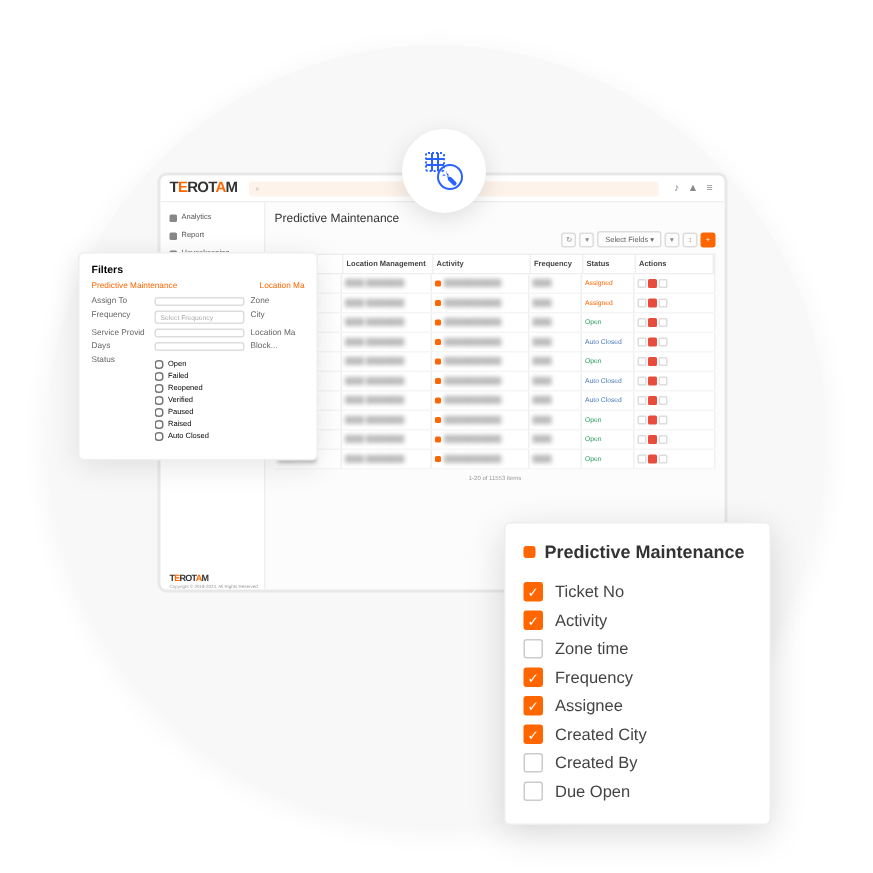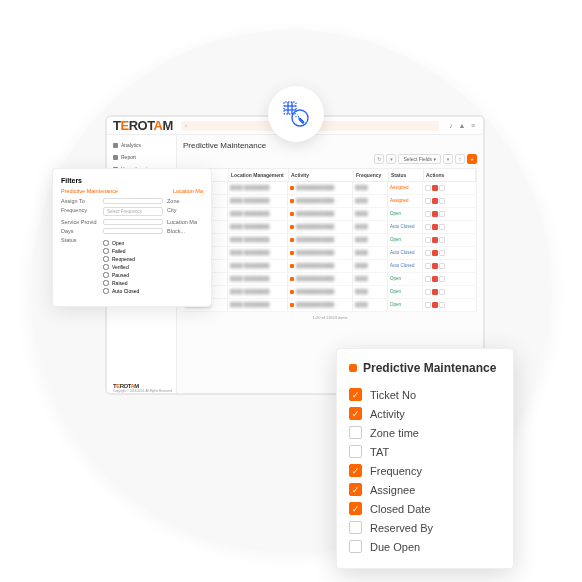--- a/index.html
+++ b/index.html
@@ -1,20 +1,20 @@
 <!DOCTYPE html>
 <html><head>
 <meta charset="utf-8">
 <style>
 * { box-sizing: border-box; margin: 0; padding: 0; }
 body { width: 582px; height: 582px; font-family: Arial, sans-serif; background: #fff; position: relative; overflow: hidden; }
 .circle-bg { width: 520px; height: 520px; border-radius: 50%; background: #f8f8f8; position: absolute; top: 30px; left: 31px; box-shadow: 0 4px 20px rgba(0,0,0,0.05); }
 .laptop { position: absolute; top: 115px; left: 105px; width: 380px; height: 280px; background: #fafafa; border: 2px solid #e8e8e8; border-radius: 6px; overflow: hidden; font-size: 6px; }
 .topbar { height: 18px; background: #fff; border-bottom: 1px solid #eee; display: flex; align-items: center; padding: 0 6px; }
-.logo { font-weight: bold; font-size: 13px; color: #333; letter-spacing: -0.5px; }
+.logo { font-weight: bold; font-size: 10px; color: #333; letter-spacing: -0.5px; }
 .logo .o1 { color: #ff6600; }
 .searchbar { flex: 1; margin: 0 8px; height: 10px; background: #fef3ea; border-radius: 2px; display: flex; align-items: center; padding: 0 4px; }
 .searchbar span { color: #aaa; font-size: 5px; }
 .top-icons { display: flex; gap: 3px; align-items: center; }
 .top-icon { width: 8px; height: 8px; display: flex; align-items: center; justify-content: center; color: #888; font-size: 7px; }
 .main { display: flex; height: calc(100% - 18px); }
 .sidebar { width: 70px; background: #fff; border-right: 1px solid #eee; padding: 4px 0; }
 .sidebar-item { padding: 3px 6px; font-size: 5px; color: #555; display: flex; align-items: center; gap: 3px; }
 .sidebar-icon { width: 5px; height: 5px; background: #888; border-radius: 1px; }
 .footer-logo { position: absolute; bottom: 4px; left: 6px; font-size: 6px; font-weight: bold; }
@@ -367,37 +367,33 @@
       </div>
       <div class="field-item">
         <div class="checkbox checked">✓</div>
         <span>Activity</span>
       </div>
       <div class="field-item">
         <div class="checkbox"></div>
         <span>Zone time</span>
       </div>
       <div class="field-item">
+        <div class="checkbox checked">✓</div>
+        <span>Frequency</span>
+      </div>
+      <div class="field-item">
+        <div class="checkbox checked">✓</div>
+        <span>Assignee</span>
+      </div>
+      <div class="field-item">
+        <div class="checkbox checked">✓</div>
+        <span>Created City</span>
+      </div>
+      <div class="field-item">
         <div class="checkbox"></div>
-        <span>TAT</span>
-      </div>
-      <div class="field-item">
-        <div class="checkbox checked">✓</div>
-        <span>Frequency</span>
-      </div>
-      <div class="field-item">
-        <div class="checkbox checked">✓</div>
-        <span>Assignee</span>
-      </div>
-      <div class="field-item">
-        <div class="checkbox checked">✓</div>
-        <span>Closed Date</span>
-      </div>
-      <div class="field-item">
-        <div class="checkbox"></div>
-        <span>Reserved By</span>
+        <span>Created By</span>
       </div>
       <div class="field-item">
         <div class="checkbox"></div>
         <span>Due Open</span>
       </div>
     </div>
 </div>
 
 </body></html>

